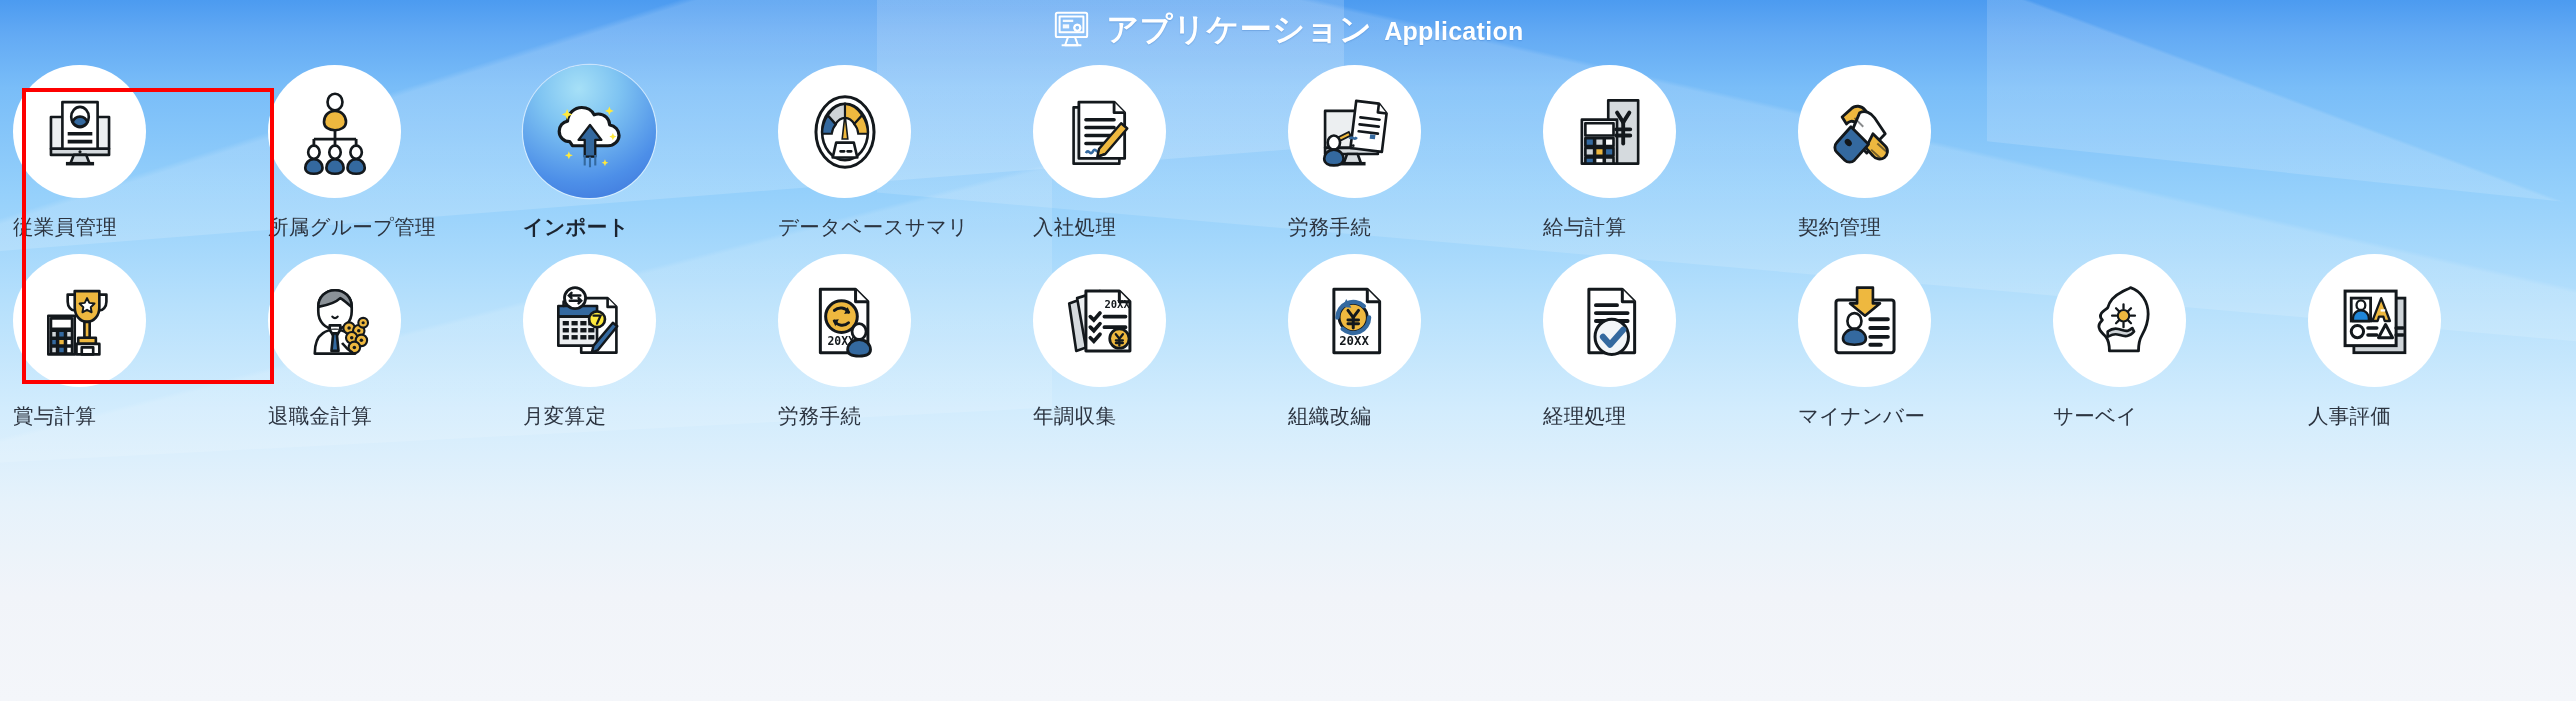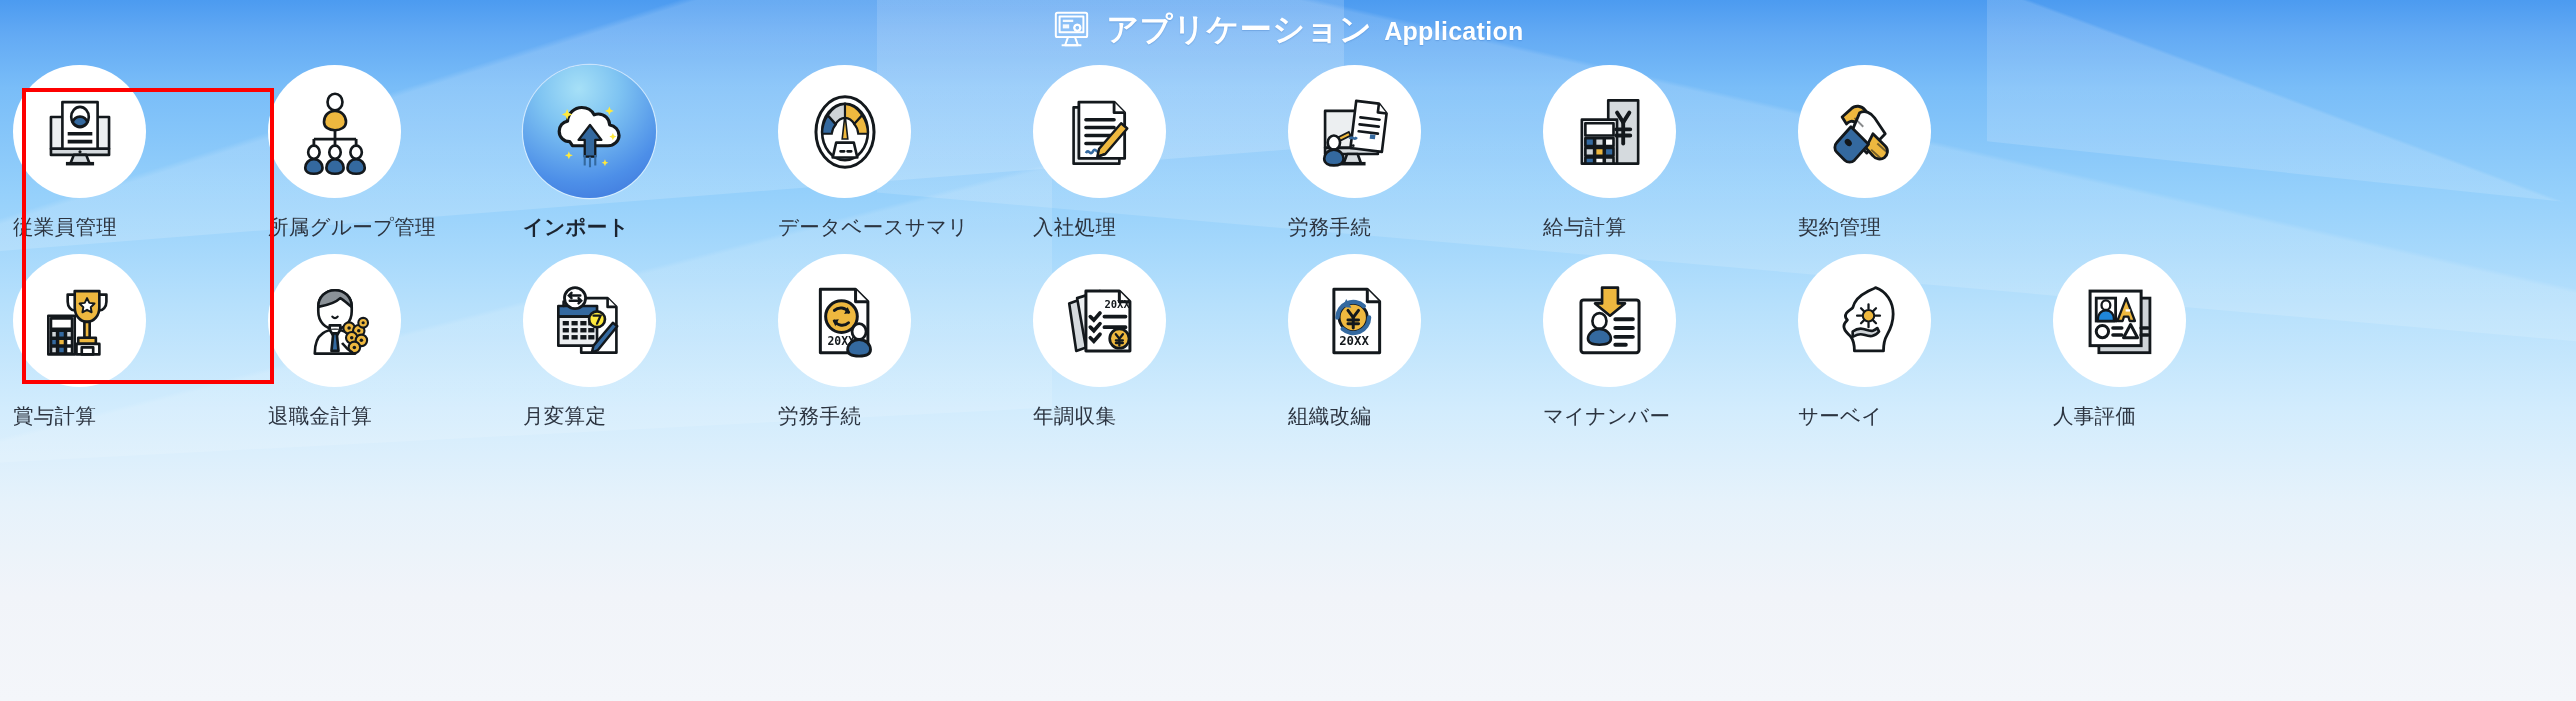--- a/index.html
+++ b/index.html
@@ -487,20 +487,32 @@
               <path d="M42 38l6 8 6-8"></path>
               <path d="M48 46v12"></path>
               <path d="M42 49h12M42 53h12"></path>
             </g>
             <text x="32" y="77" font-family="'DejaVu Sans Mono', monospace" font-size="14" font-weight="700" fill="#13181c">20XX</text>
           </svg>
         </div>
         <div class="tile-label">組織改編</div>
       </div>
 
+      <div class="tile">
+        <div class="tile-circle">
+          <svg class="tile-icon" viewBox="0 0 100 100">
+            <path d="M26 14h38l14 14v58H26z" fill="#ffffff" stroke="#13181c" stroke-width="3.4" stroke-linejoin="round"></path>
+            <path d="M64 14v14h14" fill="#ffffff" stroke="#13181c" stroke-width="3.4" stroke-linejoin="round"></path>
+            <path d="M34 32h24M34 41h36M34 50h36" stroke="#13181c" stroke-width="4.4" stroke-linecap="round"></path>
+            <ellipse cx="52" cy="68" rx="19" ry="20" fill="#f2f5f8" stroke="#13181c" stroke-width="3.4"></ellipse>
+            <path d="M42 68l8 9 15-17" fill="none" stroke="#34699f" stroke-width="7" stroke-linecap="round" stroke-linejoin="round"></path>
+          </svg>
+        </div>
+        <div class="tile-label">経理処理</div>
+      </div>
 
       <div class="tile">
         <div class="tile-circle">
           <svg class="tile-icon" viewBox="0 0 100 100">
             <rect x="17" y="26" width="66" height="60" rx="3" fill="#ffffff" stroke="#13181c" stroke-width="3.4"></rect>
             <path d="M41 12h18v18h8L50 44 33 30h8z" fill="#eeb83f" stroke="#13181c" stroke-width="3" stroke-linejoin="round"></path>
             <ellipse cx="38" cy="50" rx="8" ry="9" fill="#ffffff" stroke="#13181c" stroke-width="3"></ellipse>
             <path d="M38 59c8 0 13 6 13 11s-6 7-13 7-13-2-13-7 5-11 13-11z" fill="#34699f" stroke="#13181c" stroke-width="3"></path>
             <g stroke="#13181c" stroke-width="4.4" stroke-linecap="round">
               <path d="M56 48h20M56 58h20M56 68h20M56 77h12"></path>

